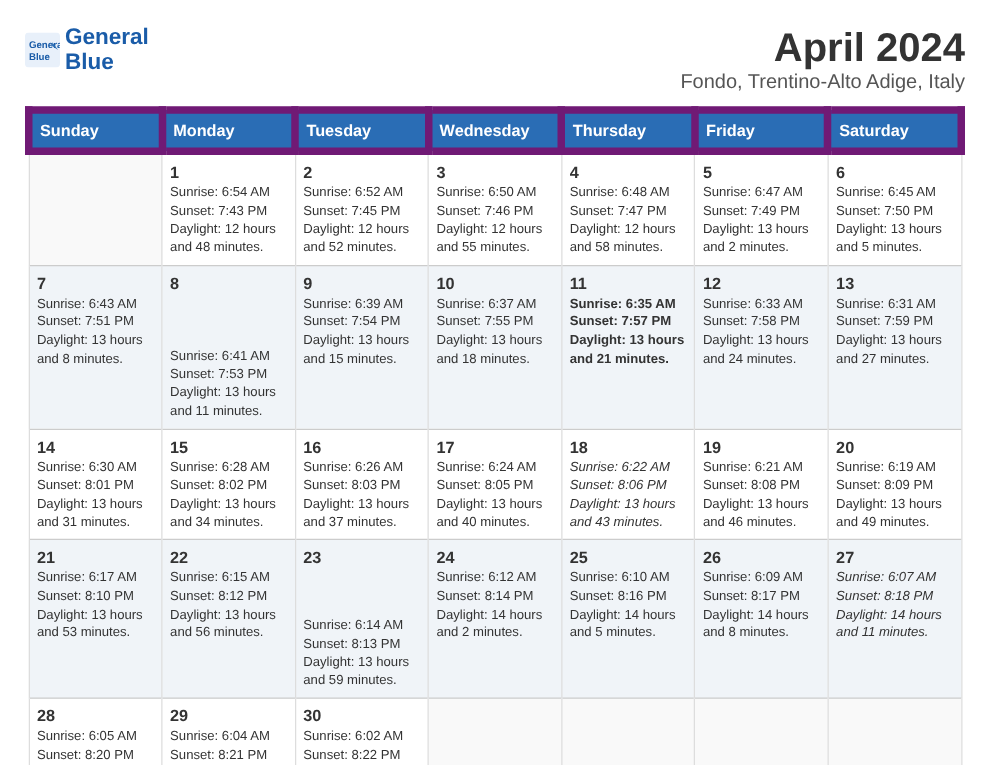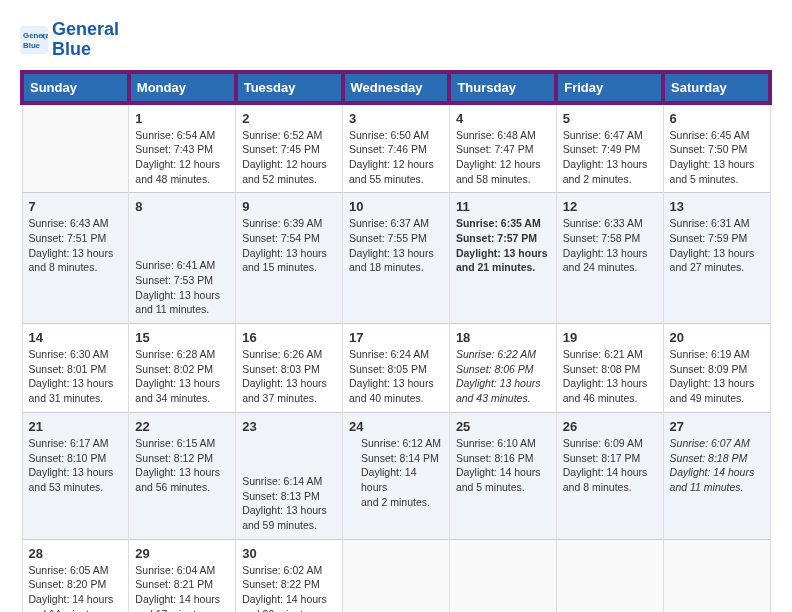--- a/index.html
+++ b/index.html
@@ -52,21 +52,21 @@
       border-collapse: collapse;
       font-size: 11px;
     }
     thead tr th {
       background: #2a6db5;
       color: #fff;
       text-align: left;
       padding: 6px 6px;
       font-size: 13px;
       font-weight: bold;
-      border: 4px solid #701a75;
+      border: 6px solid #701a75;
     }
     tbody tr {
       border-bottom: 1px solid #ccc;
     }
     tbody tr:nth-child(even) {
       background: #f0f4f8;
     }
     tbody tr:nth-child(odd) {
       background: #fff;
     }
@@ -104,20 +104,24 @@
       <text x="4" y="16" font-size="10" font-weight="bold" fill="#1a5ca8">General</text>
       <text x="4" y="28" font-size="10" font-weight="bold" fill="#1a5ca8">Blue</text>
       <polygon points="28,10 34,18 28,14" fill="#2a6db5"></polygon>
     </svg>
     <div>
       <div class="logo-text">
         <span>General</span><br><span>Blue</span>
       </div>
     </div>
   </div>
+  <div class="title-block">
+    <h1>April 2024</h1>
+    <h2>Fondo, Trentino-Alto Adige, Italy</h2>
+  </div>
 </div>
 
 <table>
   <thead>
     <tr>
       <th>Sunday</th>
       <th>Monday</th>
       <th>Tuesday</th>
       <th>Wednesday</th>
       <th>Thursday</th>
@@ -290,21 +294,21 @@
         </td>
         <td>
           <span class="day-number">23</span>
           <div class="day-info" style="white-space: pre-line; margin-top: 40px;">Sunrise: 6:14 AM
 Sunset: 8:13 PM
 Daylight: 13 hours
 and 59 minutes.</div>
         </td>
         <td>
           <span class="day-number">24</span>
-          <div class="day-info" style="white-space: pre-line; margin-left: 12px;">Sunrise: 6:12 AM
+          <div class="day-info" style="white-space: pre-line;">Sunrise: 6:12 AM
 Sunset: 8:14 PM
 Daylight: 14 hours
 and 2 minutes.</div>
         </td>
         <td>
           <span class="day-number">25</span>
           <div class="day-info" style="white-space: pre-line;">Sunrise: 6:10 AM
 Sunset: 8:16 PM
 Daylight: 14 hours
 and 5 minutes.</div>

